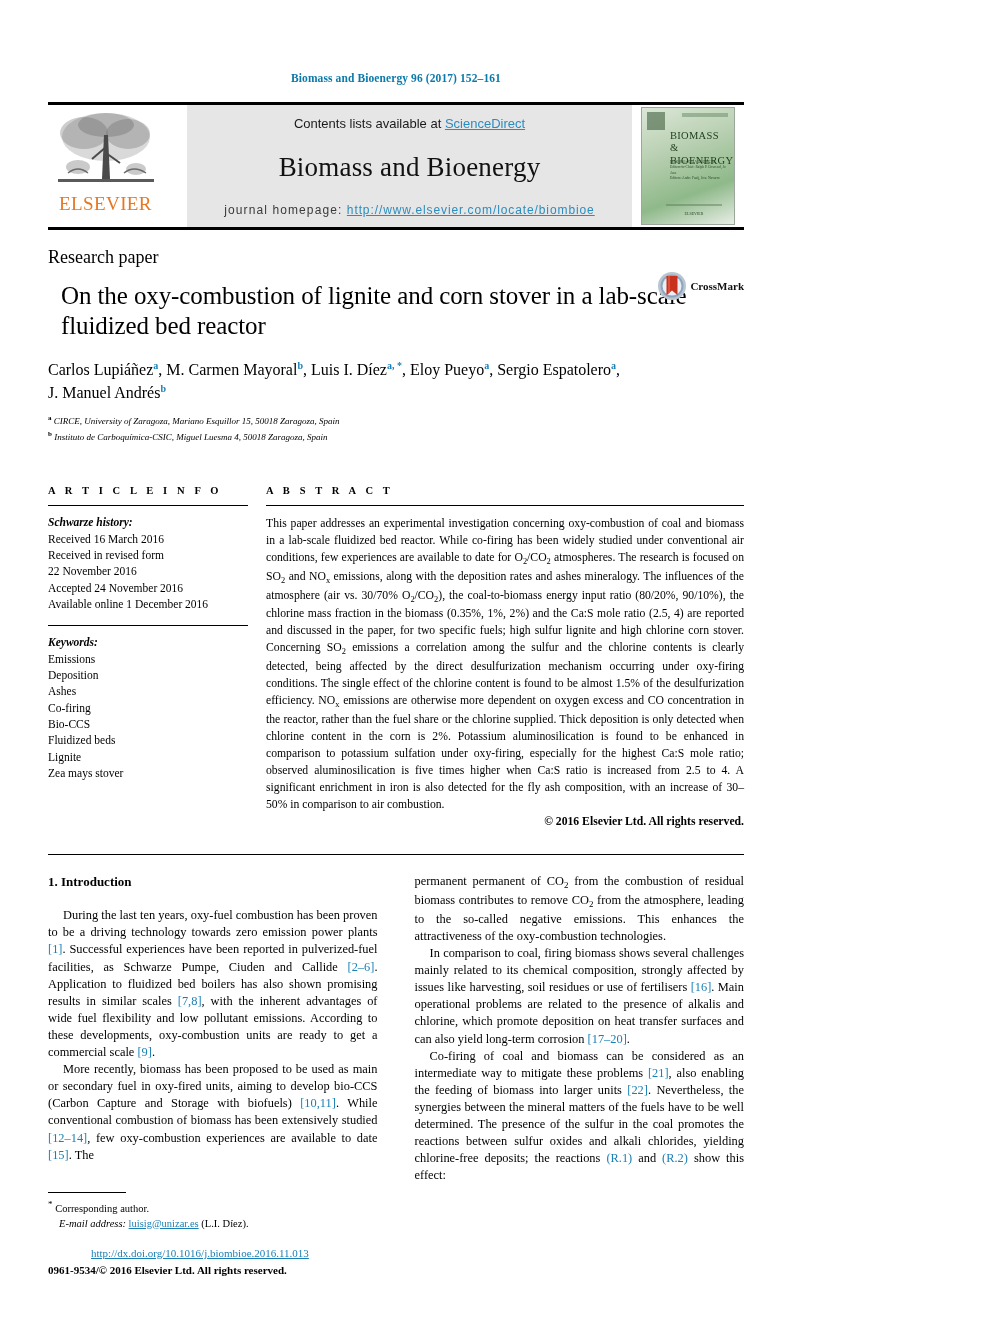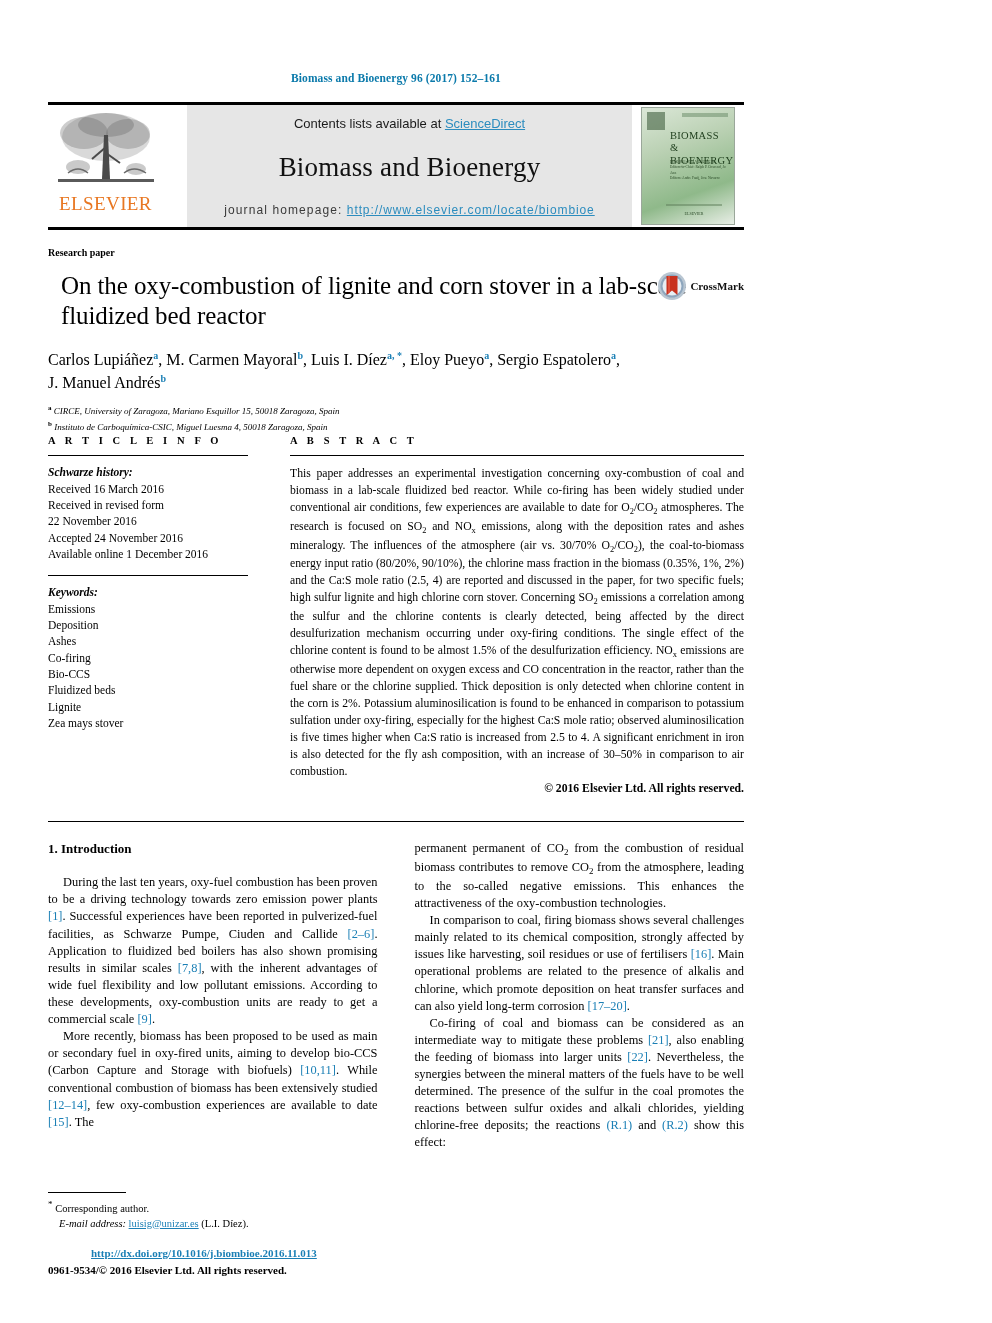--- a/index.html
+++ b/index.html
@@ -142,22 +142,22 @@
   .masthead-rule {
     border-bottom: 3px solid #000;
   }
 
   
   .title-block {
     margin-top: 17px;
     position: relative;
   }
   .article-type {
-    font-size: 10px;
-    font-weight: bold;
+    font-size: 18px;
+    font-weight: normal;
     margin-bottom: 13px;
   }
   .paper-title {
     font-size: 25px;
     line-height: 1.2;
     font-weight: normal;
     margin: 13px;
     max-width: 770px;
     letter-spacing: -.1px;
   }
@@ -186,22 +186,23 @@
   .affiliations {
     margin-top: 9px;
     font-size: 9px;
     font-style: italic;
     line-height: 1.55;
   }
   .affiliations sup { font-style: normal; font-weight: bold; font-size: 7px; }
 
   
   .info-abstract {
-    display: flex;
-    gap: 42px;
+    margin-top: 40px;
+    display: flex;
+    gap: 18px;
   }
   .col-info { width: 200px; flex: 0 0 200px; }
   .col-abstract { flex: 1 1 auto; }
   .sec-head {
     font-size: 10.5px;
     font-weight: bold;
     letter-spacing: 3.6px;
     margin-bottom: 9px;
   }
   .hrule { border-top: 1px solid #000; }
@@ -269,21 +270,21 @@
   .fn-star { font-size: 9px; vertical-align: super; }
   .fn-email-label { font-style: italic; }
   .link { color: #1a7fb5; }
   .page-footer {
     position: absolute;
     left: 48px;
     bottom: 45px;
     font-size: 11px;
     line-height: 1.5;
   }
-  .doi { color: #1a7fb5; font-weight: bold; padding-left: 43px; }
+  .doi { color: #1a7fb5; font-weight: normal; padding-left: 43px; }
   .issn { font-weight: bold; }
   sub { font-size: .72em; }
 </style>
 </head>
 <body>
 
 <div class="page">
 
   <div class="running-head">Biomass and Bioenergy 96 (2017) 152–161</div>
 

